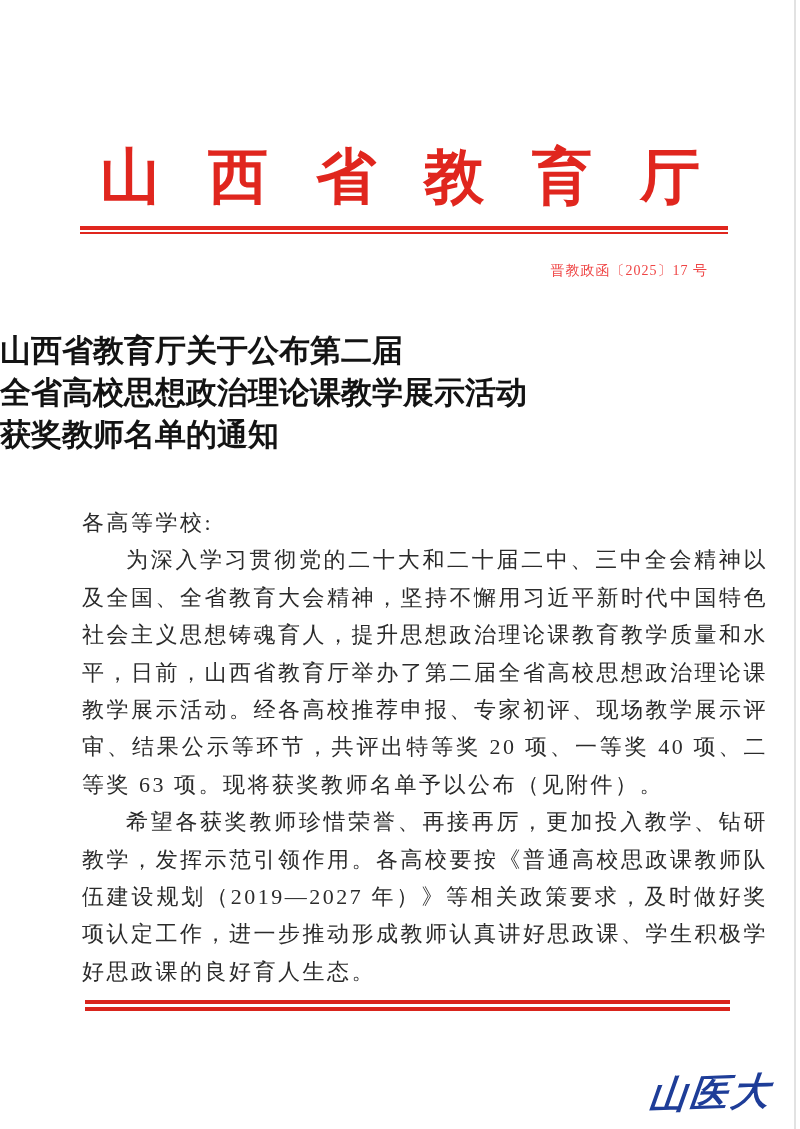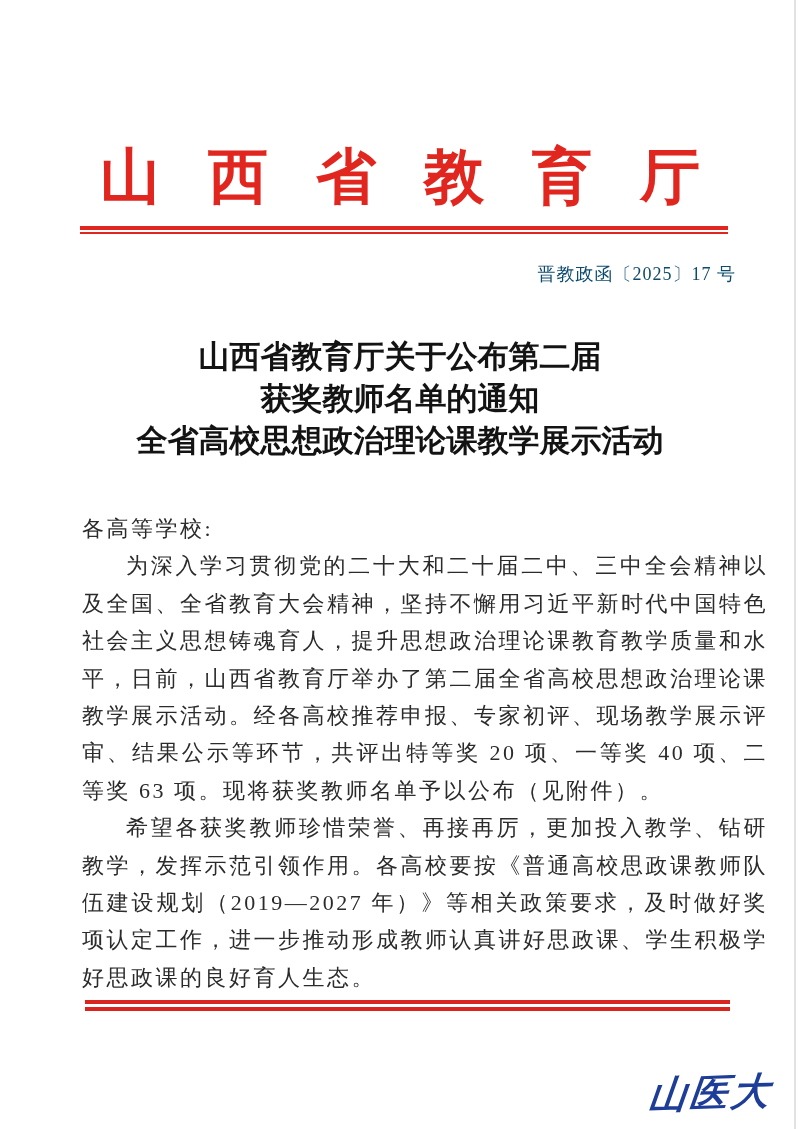--- a/index.html
+++ b/index.html
@@ -35,29 +35,29 @@
   }
   .rule-top {
     margin: 17px 0 0 80px;
     width: 648px;
   }
   .rule-top .r-thick { height: 4px; background: #e0261e; }
   .rule-top .r-gap   { height: 2px; background: #ffffff; }
   .rule-top .r-thin  { height: 2px; background: #e0261e; }
   .doc-number {
     margin-top: 28px;
-    padding-right: 64px;
+    padding-right: 92px;
     text-align: right;
-    font-size: 18px;
+    font-size: 14px;
     letter-spacing: 1px;
-    color: #0c4a6e;
+    color: #ef4444;
   }
   .doc-title {
     margin-top: 50px;
-    text-align: center;
+    text-align: left;
     font-weight: bold;
     color: #131313;
     font-size: 31px;
     line-height: 42px;
   }
   .body-text {
     margin: 48px 32px 0 82px;
     font-size: 22px;
     line-height: 37.4px;
     letter-spacing: 2.5px;
@@ -101,22 +101,22 @@
   <div class="rule-top">
     <div class="r-thick"></div>
     <div class="r-gap"></div>
     <div class="r-thin"></div>
   </div>
 
   <div class="doc-number">晋教政函〔2025〕17 号</div>
 
   <div class="doc-title">
     <div>山西省教育厅关于公布第二届</div>
+    <div>全省高校思想政治理论课教学展示活动</div>
     <div>获奖教师名单的通知</div>
-    <div>全省高校思想政治理论课教学展示活动</div>
   </div>
 
   <div class="body-text">
     <p class="salutation">各高等学校:</p>
     <p class="para">为深入学习贯彻党的二十大和二十届二中、三中全会精神以及全国、全省教育大会精神，坚持不懈用习近平新时代中国特色社会主义思想铸魂育人，提升思想政治理论课教育教学质量和水平，日前，山西省教育厅举办了第二届全省高校思想政治理论课教学展示活动。经各高校推荐申报、专家初评、现场教学展示评审、结果公示等环节，共评出特等奖 20 项、一等奖 40 项、二等奖 63 项。现将获奖教师名单予以公布（见附件）。</p>
     <p class="para">希望各获奖教师珍惜荣誉、再接再厉，更加投入教学、钻研教学，发挥示范引领作用。各高校要按《普通高校思政课教师队伍建设规划（2019—2027 年）》等相关政策要求，及时做好奖项认定工作，进一步推动形成教师认真讲好思政课、学生积极学好思政课的良好育人生态。</p>
   </div>
 
   <div class="rule-bottom">
     <div class="r1"></div>

